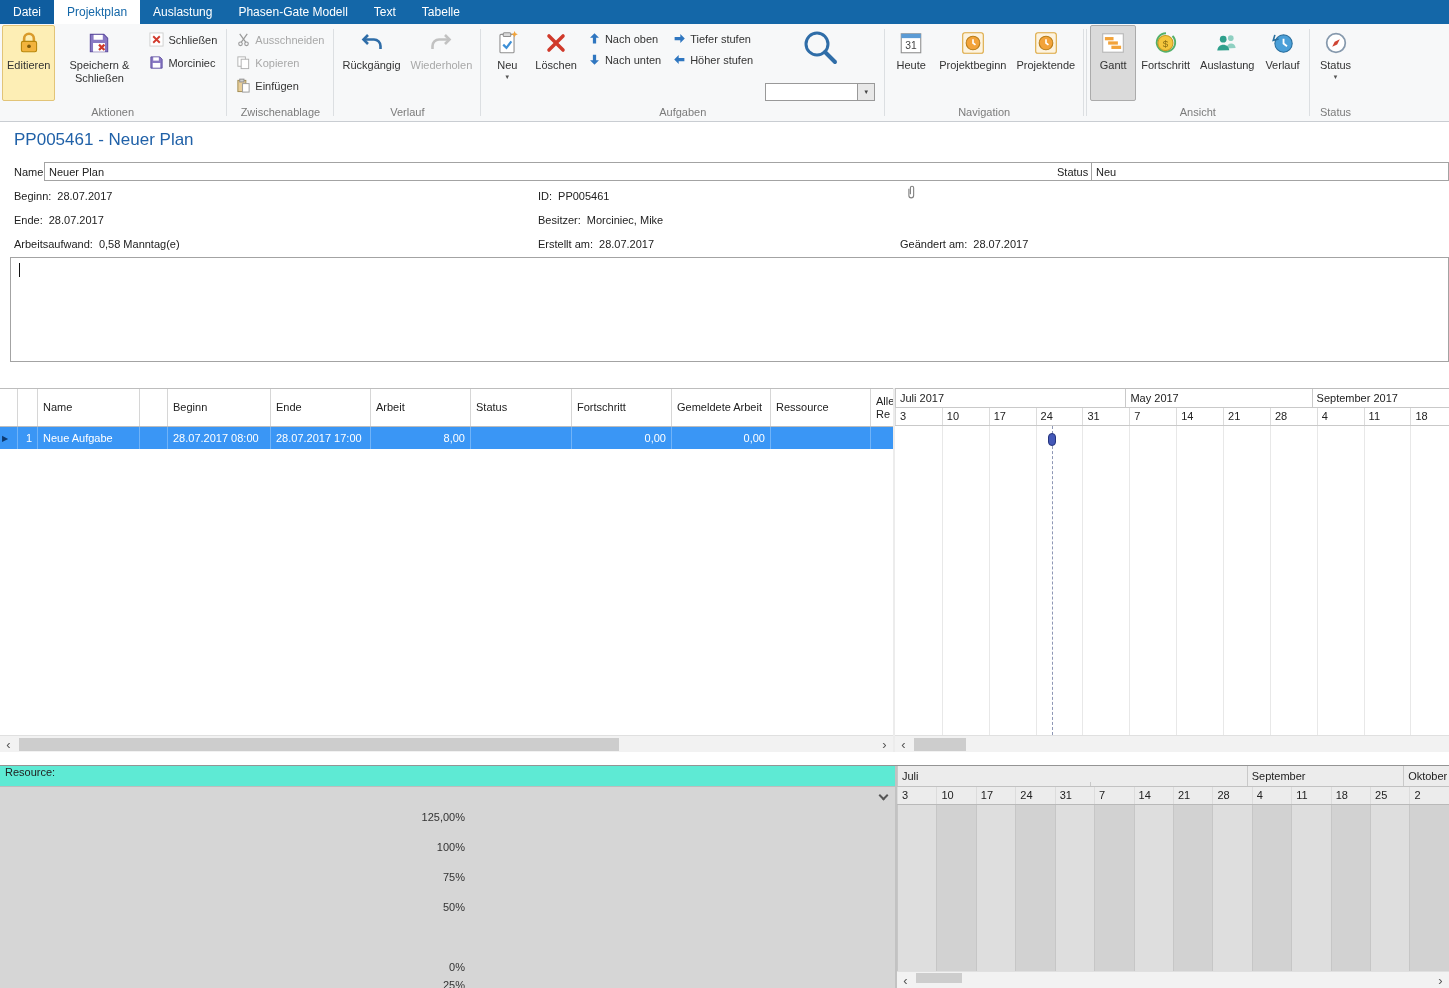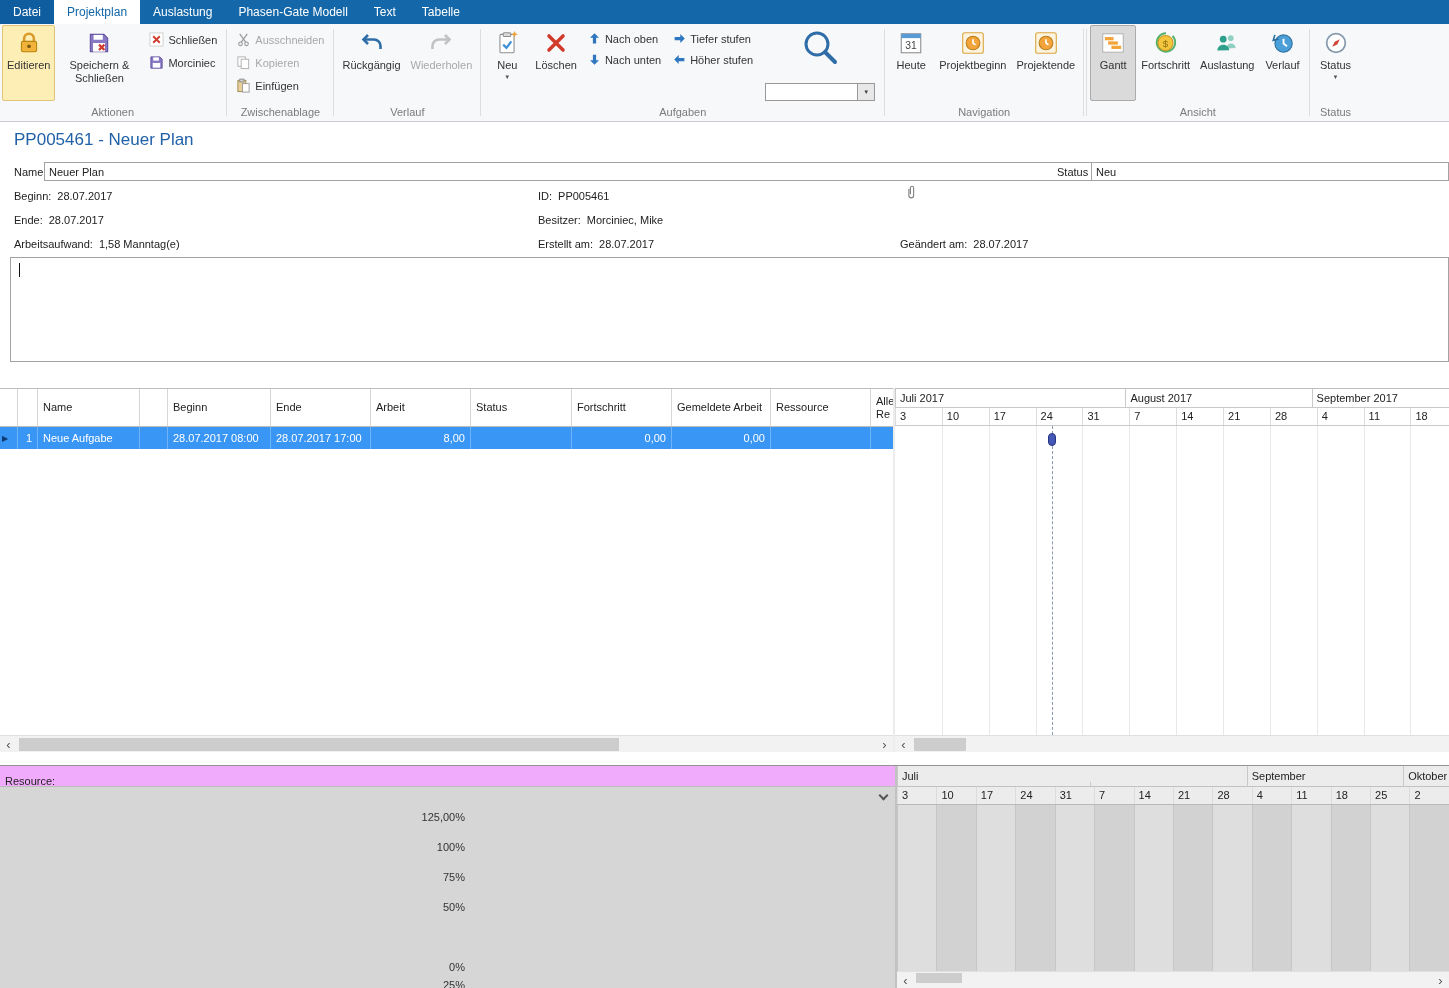--- a/index.html
+++ b/index.html
@@ -61,21 +61,21 @@
 .g-months{display:flex;height:20px;border-bottom:1px solid #c9c9c9;background:#fff}
 .g-days{display:flex;height:18px;border-bottom:1px solid #c9c9c9;background:#fff}
 .g-month{border-left:1px solid #c9c9c9;padding:3px 4px 0;overflow:hidden;white-space:nowrap}
 .g-day{border-left:1px solid #dcdcdc;padding:2px 4px 0;overflow:hidden;white-space:nowrap}
 .g-body{position:absolute;left:0;top:38px;right:0;bottom:17px;overflow:hidden;background:#fff}
 .g-col{position:absolute;top:0;bottom:0;width:0;border-left:1px solid #e8e8e8}
 .g-today{position:absolute;top:0;bottom:0;width:0;border-left:1px dashed #8e97b5}
 .g-ms{position:absolute;width:8px;height:13px;background:#4458b8;border:1px solid #25347e;border-radius:4px}
 
 .bottom{position:absolute;left:0;top:765px;width:1449px;height:223px;background:#d6d6d6;border-top:1px solid #949494}
-.res-header{position:absolute;left:0;top:0;width:1023px;height:21px;background:#f0abfc;border-bottom:1px solid #bdbdbd;padding:9px 5px}
+.res-header{position:absolute;left:0;top:0;width:1023px;height:21px;background:#5eead4;border-bottom:1px solid #bdbdbd;padding:0 5px}
 .res-filter{position:absolute;left:0;top:21px;width:895px;height:19px;display:flex;justify-content:flex-end;align-items:center;padding-right:8px}
 .chev{width:7px;height:7px;border-right:2px solid #555;border-bottom:2px solid #555;transform:rotate(45deg);margin-top:-3px}
 .res-axis{position:absolute;left:0;top:40px;width:465px;height:168px}
 .axis-label{position:absolute;right:0;width:100%;text-align:right;color:#333}
 .res-months{position:absolute;left:897px;top:0;width:552px;height:21px;background:#ececec;border-bottom:1px solid #c2c2c2}
 .res-months .g-month{padding-top:4px}
 .res-days{position:absolute;left:897px;top:21px;width:552px;height:18px;background:#ececec;border-bottom:1px solid #b9b9b9}
 .res-body{position:absolute;left:897px;top:39px;width:552px;height:171px;display:flex}
 .stripe{flex:1;border-left:1px solid #c6c6c6;background:#dedede}
 .stripe.alt{background:#d2d2d2}
@@ -397,21 +397,21 @@
 
 <div class="fpair" style="left:14px;top:190px"><span class="flab">Beginn:</span><span>28.07.2017</span></div>
 <div class="fpair" style="left:538px;top:190px"><span class="flab">ID:</span><span>PP005461</span></div>
 <span class="clip"><svg viewBox="0 0 14 20" width="12" height="17">
       <path d="M4.5 5.5v8a2.8 2.8 0 0 0 5.6 0V4.5a1.9 1.9 0 0 0-3.8 0V12" fill="none" stroke="#808080" stroke-width="1.3"></path>
     </svg></span>
 
 <div class="fpair" style="left:14px;top:214px"><span class="flab">Ende:</span><span>28.07.2017</span></div>
 <div class="fpair" style="left:538px;top:214px"><span class="flab">Besitzer:</span><span>Morciniec, Mike</span></div>
 
-<div class="fpair" style="left:14px;top:238px"><span class="flab">Arbeitsaufwand:</span><span>1,58 Manntag(e)</span></div>
+<div class="fpair" style="left:14px;top:238px"><span class="flab">Arbeitsaufwand:</span><span>0,58 Manntag(e)</span></div>
 <div class="fpair" style="left:538px;top:238px"><span class="flab">Erstellt am:</span><span>28.07.2017</span></div>
 <div class="fpair" style="left:900px;top:238px"><span class="flab">Geändert am:</span><span>28.07.2017</span></div>
 
 <div class="notes"><span class="tcaret"></span><span></span></div>
 
 <div class="split">
   <div class="task-area">
     <div class="tg-header">
       <div class="tg-hcell selcol"></div>
       <div class="tg-hcell numcol"></div>
@@ -453,21 +453,21 @@
         </div>
       <div class="hs-btn">›</div>
     </div>
   </div>
 
   <div class="splitter"></div>
 
   <div class="gantt-area">
     <div class="g-months" style="border-top:1px solid #bdbdbd">
         <div class="g-month" style="flex: 5 1 0%;">Juli 2017</div>
-        <div class="g-month" style="flex: 4 1 0%;">August 2017</div>
+        <div class="g-month" style="flex: 4 1 0%;">May 2017</div>
         <div class="g-month" style="flex: 4 1 0%;">September 2017</div>
         <div class="g-month" style="flex: 1 1 0%;">Oktober 2017</div>
       </div>
     <div class="g-days">
         <div class="g-day" style="flex: 1 1 0%;">3</div>
         <div class="g-day" style="flex: 1 1 0%;">10</div>
         <div class="g-day" style="flex: 1 1 0%;">17</div>
         <div class="g-day" style="flex: 1 1 0%;">24</div>
         <div class="g-day" style="flex: 1 1 0%;">31</div>
         <div class="g-day" style="flex: 1 1 0%;">7</div>

